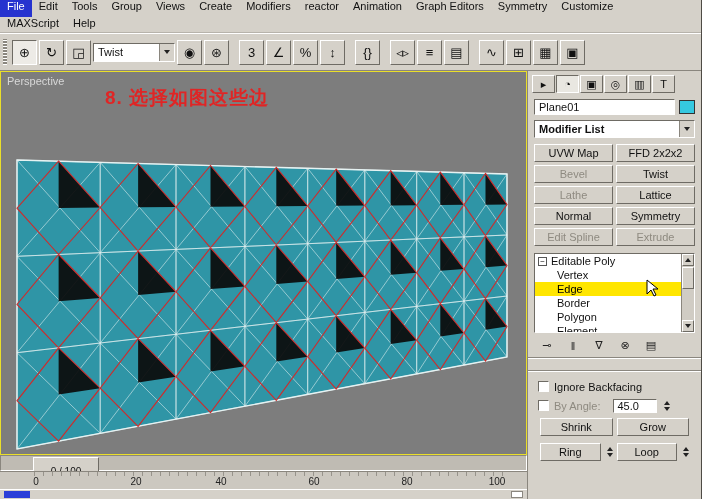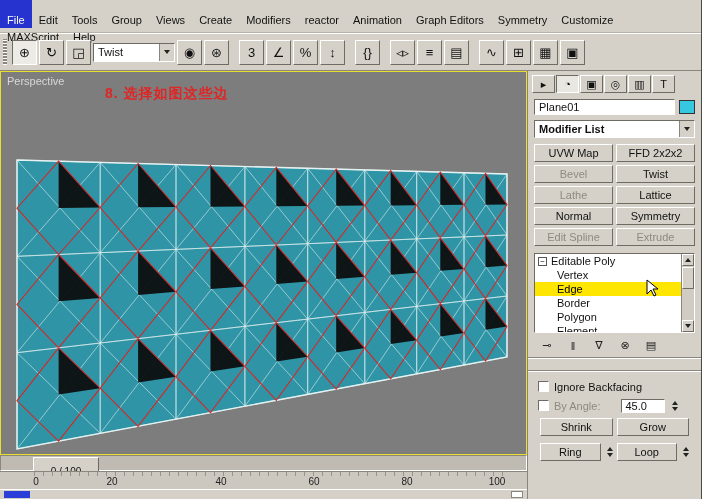--- a/index.html
+++ b/index.html
@@ -4,21 +4,21 @@
 <style>
   *{box-sizing:border-box;margin:0;padding:0;}
   html,body{width:702px;height:499px;overflow:hidden;}
   body{font-family:"Liberation Sans","DejaVu Sans",sans-serif;font-size:11px;background:#d5d1c9;color:#111;}
   #app{position:relative;width:702px;height:499px;background:#d5d1c9;border-right:1px solid #4e4b45;}
   :root{--face:#d5d1c9;--dk:#6e6b64;--sh:#8a867e;--accent:#2633cf;}
 
   
   .menubar{height:17px;display:flex;align-items:stretch;background:var(--face);}
   .menubar.row2{height:16px;border-bottom:1px solid #b7b3ab;}
-  .mi{padding:14px 7px;cursor:default;white-space:nowrap;}
+  .mi{padding:0 7px;cursor:default;white-space:nowrap;}
   .mi.active{background:var(--accent);color:#fff;}
 
   
   .toolbar{height:38px;border-top:1px solid #fff;border-bottom:1px solid var(--sh);display:flex;align-items:center;gap:2px;padding:0 3px;}
   .grip{width:4px;height:26px;background:repeating-linear-gradient(0deg,#fff 0 1px,var(--sh) 1px 3px);margin-right:3px;}
   .tbtn{width:25px;height:25px;display:grid;place-items:center;background:var(--face);border:1px solid;border-color:#fff var(--dk) var(--dk) #fff;font-size:13px;}
   .tbtn.pressed{border-color:var(--dk) #fff #fff var(--dk);background:#edebe6;}
   .tsep{width:6px;}
   .combo{width:82px;height:19px;background:#fff;border:1px solid;border-color:var(--dk) #fff #fff var(--dk);display:flex;align-items:center;overflow:hidden;}
   .combo-text{flex:1;padding-left:4px;}
@@ -26,30 +26,30 @@
   .arr-down{width:0;height:0;border-left:3px solid transparent;border-right:3px solid transparent;border-top:4px solid #222;}
   .arr-up-s{width:0;height:0;border-left:3px solid transparent;border-right:3px solid transparent;border-bottom:4px solid #222;}
   .arr-dn-s{width:0;height:0;border-left:3px solid transparent;border-right:3px solid transparent;border-top:4px solid #222;}
 
   
   .content{display:flex;height:428px;border-radius:19px;}
   .leftcol{width:527px;display:flex;flex-direction:column;}
   .viewport{width:527px;height:384px;border:1px solid #eadf2a;position:relative;background:#7d7d7d;}
   .viewport svg{position:absolute;left:0;top:0;width:100%;height:100%;}
   .vp-label{position:absolute;left:6px;top:3px;color:#d8d8d8;z-index:2;}
-  .vp-annotation{position:absolute;left:104px;top:13px;font-weight:bold;font-size:14px;z-index:2;letter-spacing:1px;}
+  .vp-annotation{position:absolute;left:104px;top:13px;font-weight:bold;font-size:19px;z-index:2;letter-spacing:1px;}
 
   
   .timeslider{height:16px;background:#bfbbb3;border:1px solid;border-color:var(--sh) #fff #fff var(--sh);position:relative;}
   .ts-handle{position:absolute;left:32px;top:1px;height:28px;width:66px;background:var(--face);border:1px solid;border-color:#fff var(--dk) var(--dk) #fff;font-size:10px;display:grid;place-items:center;}
   .ruler{height:18px;background:#ccc8c0;border-top:1px solid var(--sh);position:relative;font-size:10px;color:#222;
     background-image:repeating-linear-gradient(90deg,#97938b 0 1px,transparent 1px 9px);
     background-size:470px 4px;background-position:34px 0;background-repeat:no-repeat;}
   .tick{position:absolute;top:4px;transform:translateX(-50%);}
-  .tick:nth-of-type(1){left:36px;}.tick:nth-of-type(2){left:112px;}.tick:nth-of-type(3){left:221px;}
+  .tick:nth-of-type(1){left:36px;}.tick:nth-of-type(2){left:136px;}.tick:nth-of-type(3){left:221px;}
   .tick:nth-of-type(4){left:314px;}.tick:nth-of-type(5){left:407px;}.tick:nth-of-type(6){left:497px;}
   .statusbar{height:10px;background:var(--face);border-top:1px solid #fff;position:relative;}
   .mini{position:absolute;left:4px;top:1px;width:26px;height:7px;background:#2b3fd8;}
   .sb-box{position:absolute;right:4px;top:1px;width:12px;height:7px;background:#fff;border:1px solid var(--sh);}
 
   
   .panel{width:175px;height:428px;background:var(--face);border-left:1px solid var(--sh);position:relative;padding-top:3px;}
   .tabs{display:flex;gap:1px;padding:1px 4px 4px;}
   .tab{width:23px;height:18px;display:grid;place-items:center;font-size:11px;background:var(--face);border:1px solid;border-color:#fff var(--dk) var(--dk) #fff;}
   .tab.pressed{border-color:var(--dk) #fff #fff var(--dk);background:#e9e7e1;}
@@ -72,21 +72,21 @@
   .sarr.up{top:0;}.sarr.dn{bottom:0;}
   .sthumb{position:absolute;left:0;top:13px;width:12px;height:22px;background:var(--face);border:1px solid;border-color:#fff var(--dk) var(--dk) #fff;}
 
   .stacktools{display:flex;gap:8px;padding:5px 10px 4px;border-bottom:1px solid var(--sh);box-shadow:0 1px 0 #fff;}
   .stool{width:18px;height:15px;display:grid;place-items:center;font-size:11px;color:#222;}
 
   .rollout{margin-top:12px;border-top:1px solid var(--sh);box-shadow:inset 0 1px 0 #fff;padding:6px 6px 0;}
   .chkrow{display:flex;align-items:center;gap:5px;height:19px;padding-left:4px;}
   .chk{width:11px;height:11px;background:#fff;border:1px solid;border-color:var(--dk) #fff #fff var(--dk);}
   .dimtext{color:#8e8a80;}
-  .angle-field{width:44px;height:14px;background:#fff;border:1px solid;border-color:var(--dk) #fff #fff var(--dk);padding-left:3px;line-height:12px;margin-left:16px;}
+  .angle-field{width:44px;height:14px;background:#fff;border:1px solid;border-color:var(--dk) #fff #fff var(--dk);padding-left:3px;line-height:12px;margin-left:8px;}
   .spinner{display:inline-flex;flex-direction:column;gap:2px;margin-left:2px;}
   .btnrow{display:flex;gap:4px;padding:3px 6px 4px;align-items:center;}
   .pbtn{flex:1;height:18px;display:grid;place-items:center;background:var(--face);border:1px solid;border-color:#fff var(--dk) var(--dk) #fff;}
   .cursor{position:absolute;left:118px;top:208px;z-index:5;}
 </style>
 </head>
 <body>
 
 <div id="app">
 

